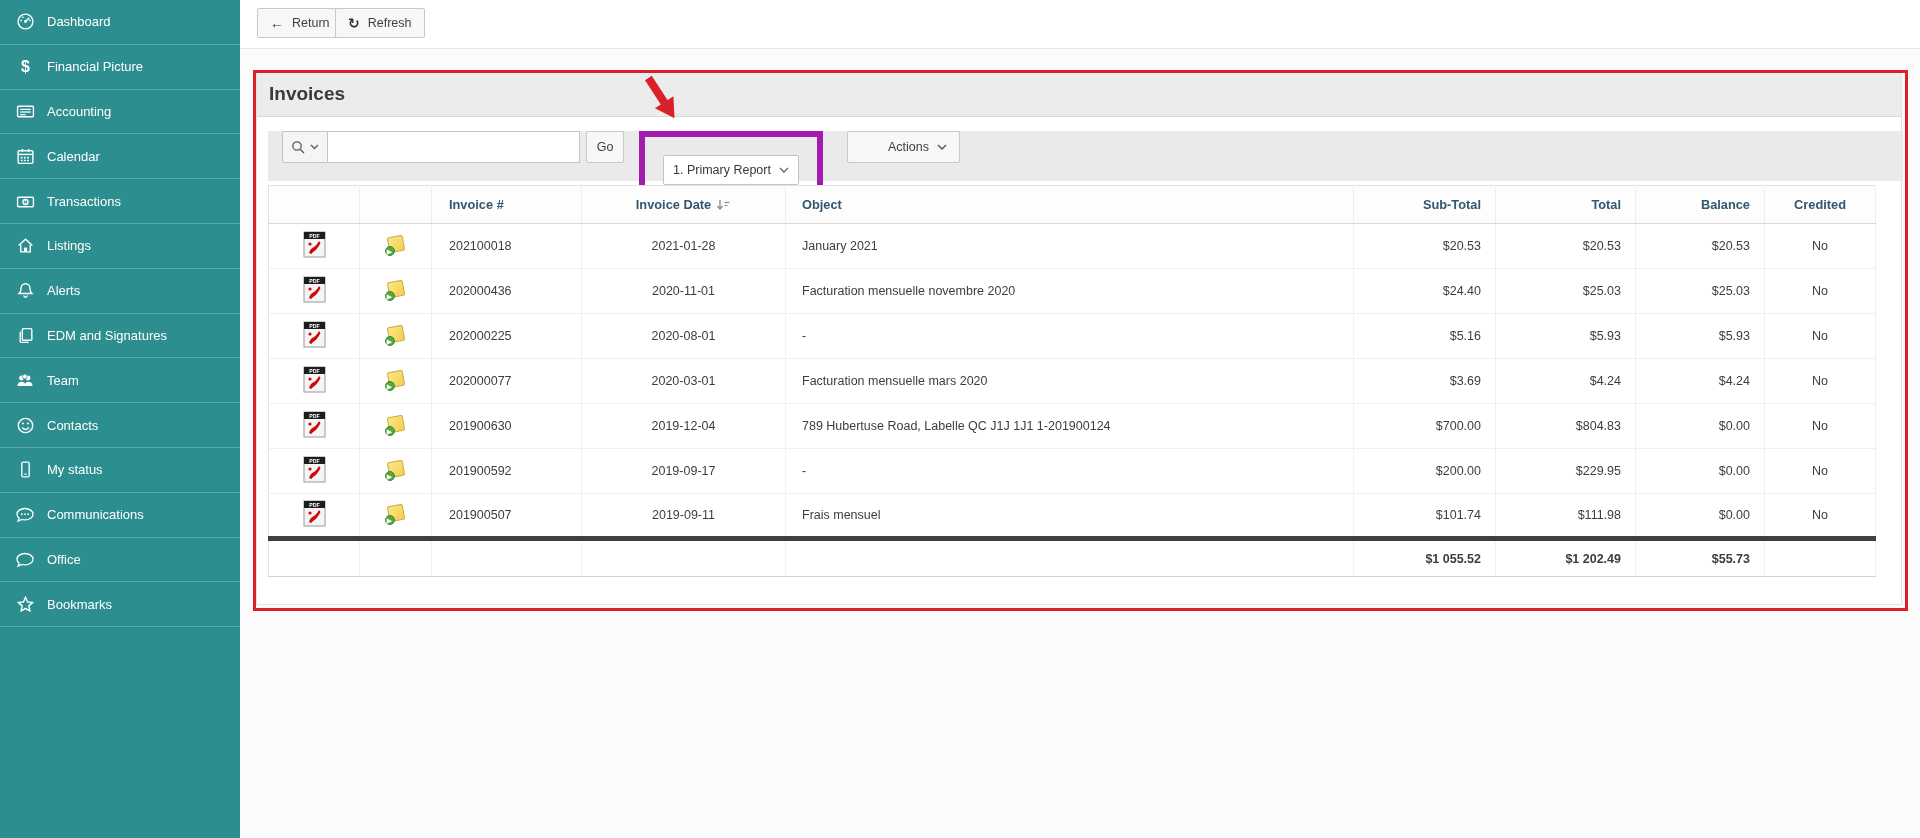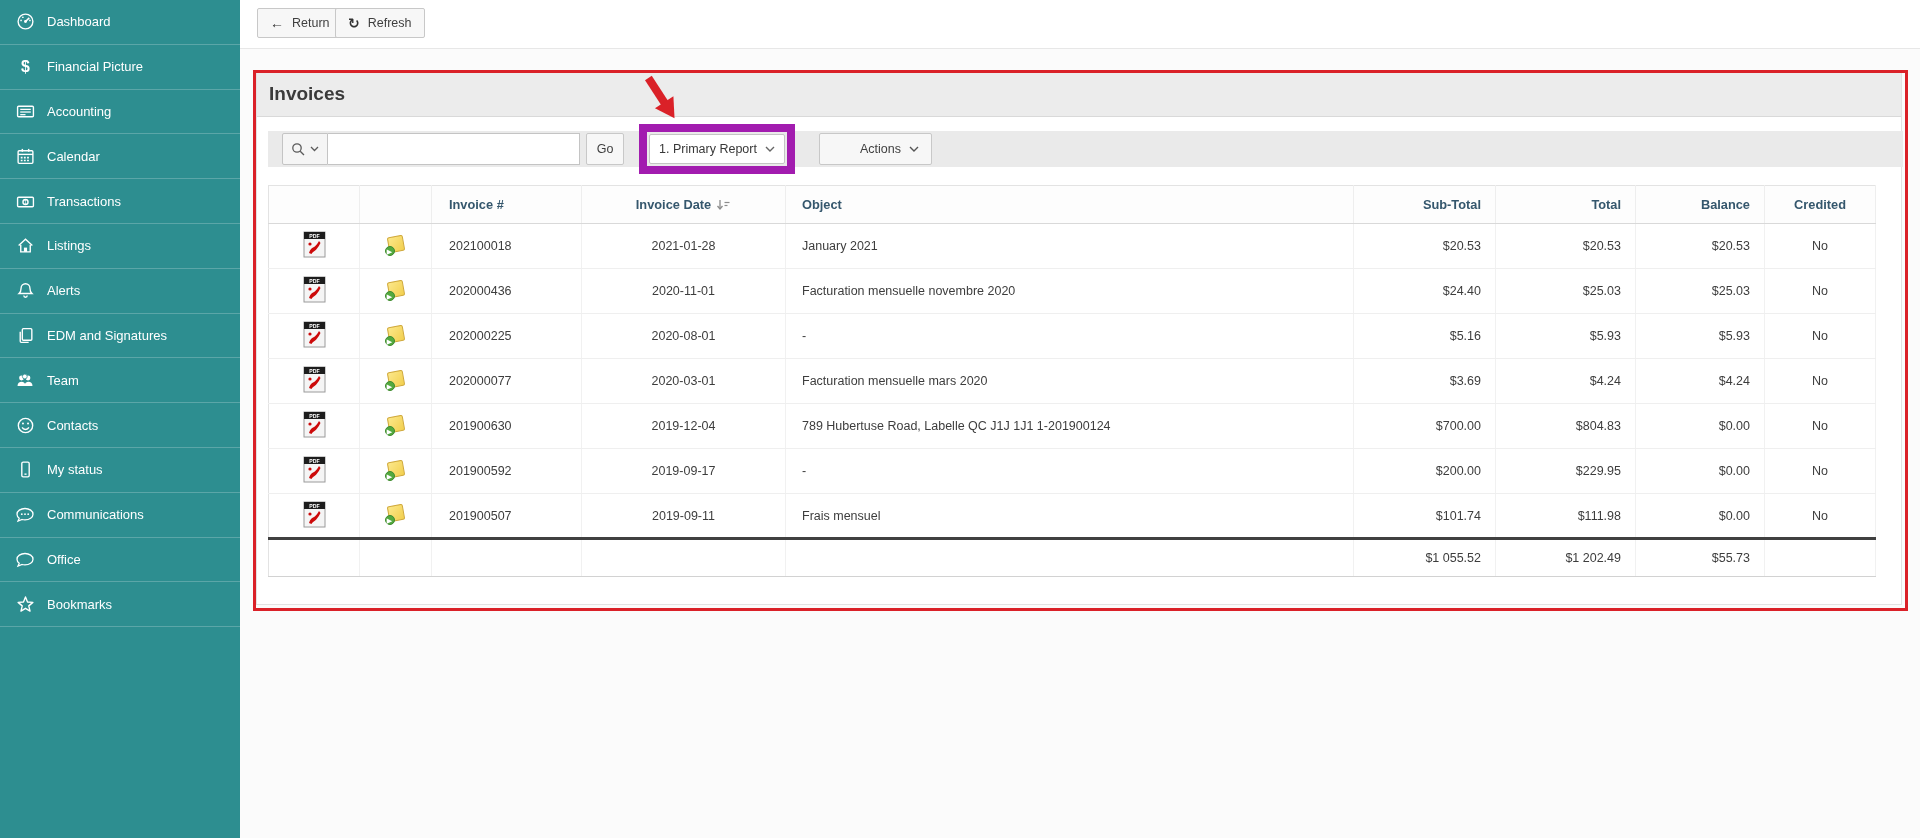--- a/index.html
+++ b/index.html
@@ -32,45 +32,45 @@
   .annotation-arrow { position:absolute; left:640px; top:72px; z-index:6; pointer-events:none; }
 
   
   .panel { position:absolute; left:256px; top:71px; width:1646px; height:534px;
     background:#ffffff; border:1px solid #e2e2e2; z-index:1; }
   .panel-header { height:45px; background:#ececec; border-bottom:1px solid #d9d9d9;
     display:flex; align-items:center; padding-left:12px; }
   .panel-title { font-size:19px; font-weight:bold; color:#3a3a3a; }
 
   
-  .ir-toolbar { position:absolute; left:11px; top:59px; width:1635px; height:36px;
-    background:#eaeaea; display:flex; align-items:center; padding-left:14px; }
+  .ir-toolbar { position:absolute; left:11px; top:59px; width:1635px; height:50px;
+    background:#eaeaea; display:flex; align-items:flex-start; padding-left:14px; }
   .search-group { display:flex; height:32px; }
   .search-opts { width:46px; background:#f5f5f5; border:1px solid #c4c4c4;
     border-radius:2px 0 0 2px; display:flex; align-items:center; justify-content:center;
     gap:4px; cursor:pointer; }
   .search-input { width:252px; height:32px; border:1px solid #c4c4c4; border-left:none;
     background:#ffffff; padding:0 8px; font-size:12.5px; font-family:inherit; outline:none; }
   .go-btn { margin-left:6px; width:38px; justify-content:center; height:32px; }
-  .select-highlight { margin-left:15px; border:8px solid #a21caf; padding:2px;
+  .select-highlight { margin-left:15px; border:6px solid #a21caf; padding:18px;
     display:inline-flex; }
   .report-select { width:136px; height:30px; background:#ffffff; border:1px solid #c4c4c4;
     border-radius:2px; display:flex; align-items:center; justify-content:space-between;
     padding:0 9px; font-size:12.5px; color:#383838; cursor:pointer; }
   .actions-btn { margin-left:24px; height:32px;padding-left:40px; }
 
   
   .ir-table { position:absolute; left:11px; top:113px; border-collapse:collapse;
     table-layout:fixed; width:1607px; background:#fff; border:1px solid #e3e3e3;
     font-size:12.5px; color:#3d3d3d; }
   .ir-table th { height:38px; font-size:12.8px; font-weight:bold; color:#35576d;
     background:#fdfdfd; border-bottom:1px solid #d9d9d9; border-right:1px solid #eeeeee;
     cursor:pointer; }
   .ir-table td { height:45px; border-bottom:1px solid #efefef; border-right:1px solid #f1f1f1; }
-  .ir-table tfoot td { height:38px; font-weight:normal; border-top:3px solid #404040;
+  .ir-table tfoot td { height:38px; font-weight:bold; border-top:5px solid #404040;
     border-bottom:1px solid #d2d2d2; }
   .al { text-align:left; padding-left:17px; }
   .al2 { text-align:left; padding-left:16px; }
   .ac { text-align:center; }
   .ar { text-align:right; padding-right:14px; }
   th.ar { padding-right:14px; }
   .sort-ic { margin-left:5px; vertical-align:-2px; }
 
   .tbl-footer { position:absolute; left:11px; top:504px; width:1607px; height:30px;
     display:flex; align-items:center; justify-content:flex-end; padding-right:6px; }

